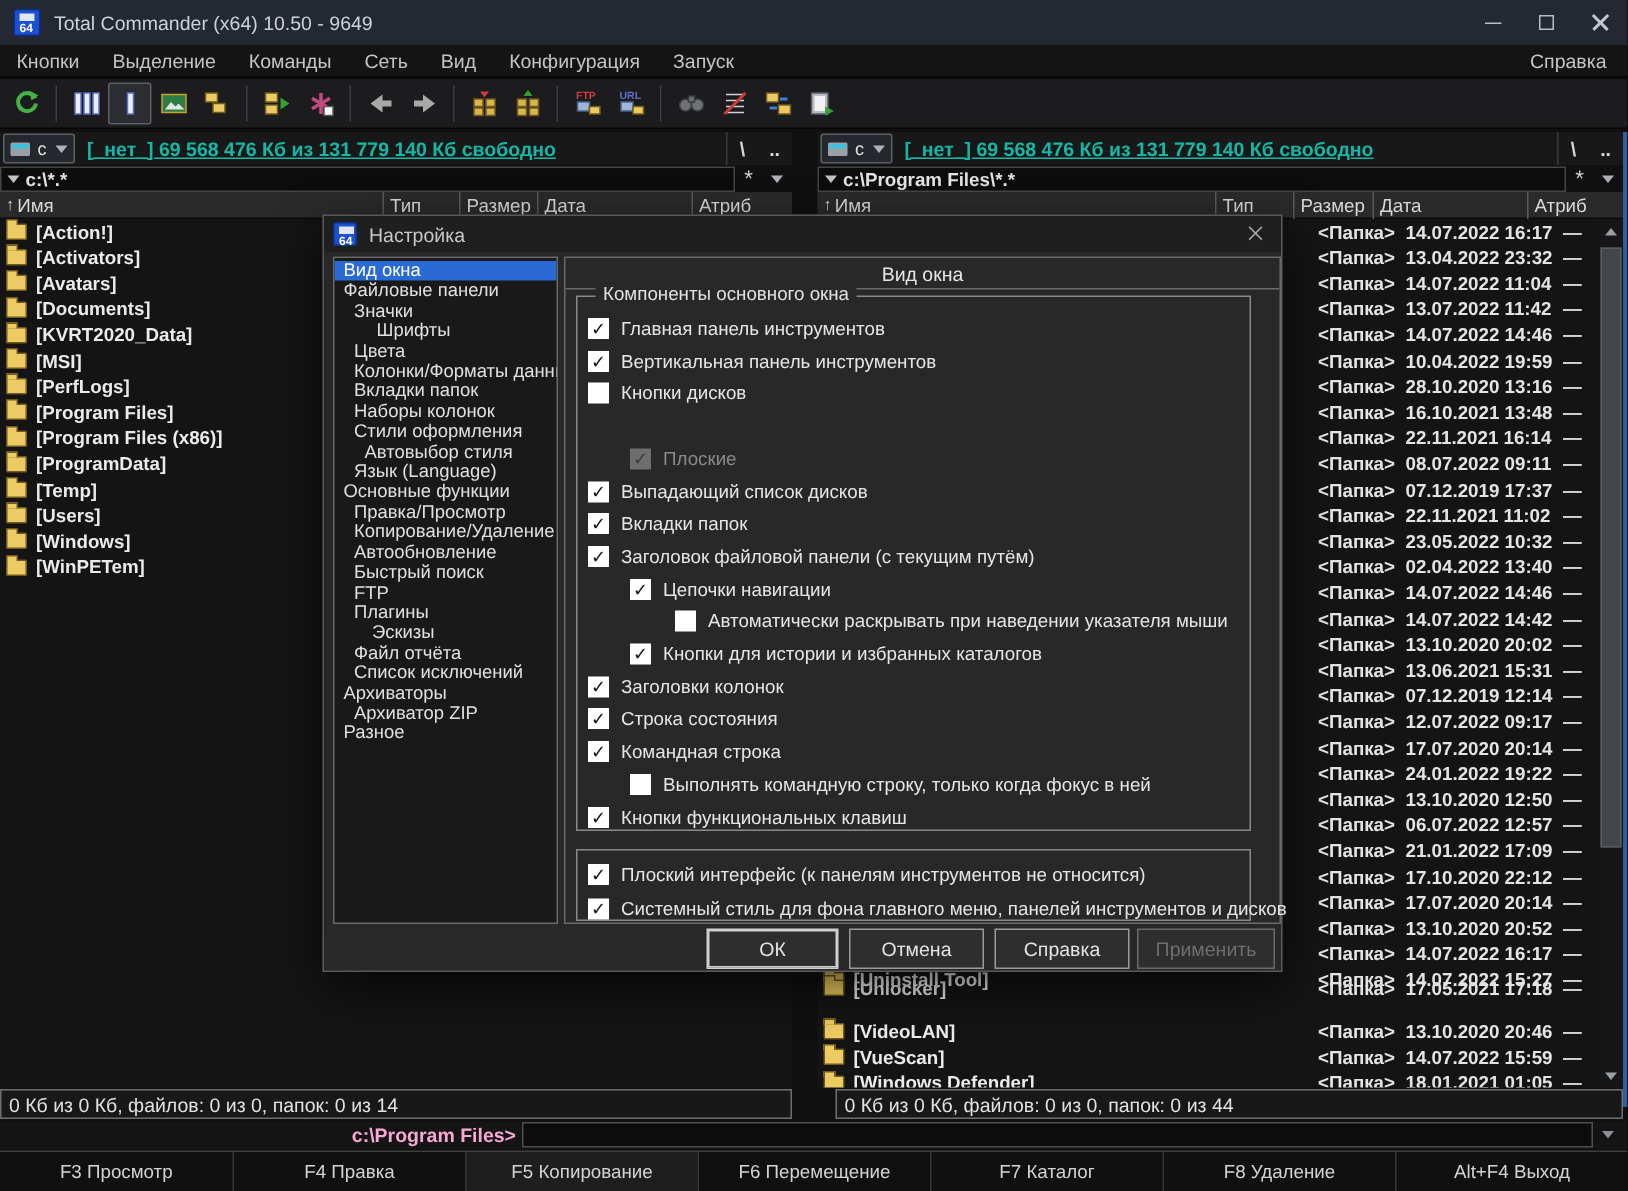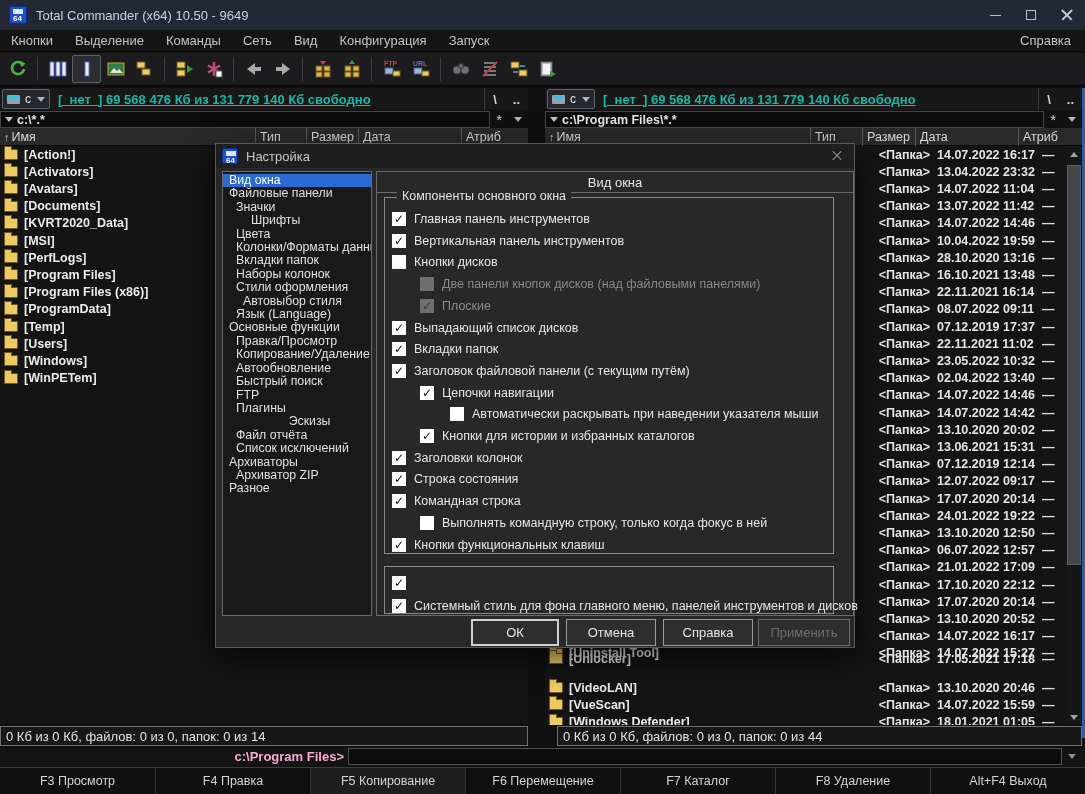--- a/index.html
+++ b/index.html
@@ -648,21 +648,21 @@
         <div class="titem" style="padding-left: 13px;">Стили оформления</div>
         <div class="titem" style="padding-left: 20px;">Автовыбор стиля</div>
         <div class="titem" style="padding-left: 13px;">Язык (Language)</div>
         <div class="titem" style="padding-left: 6px;">Основные функции</div>
         <div class="titem" style="padding-left: 13px;">Правка/Просмотр</div>
         <div class="titem" style="padding-left: 13px;">Копирование/Удаление</div>
         <div class="titem" style="padding-left: 13px;">Автообновление</div>
         <div class="titem" style="padding-left: 13px;">Быстрый поиск</div>
         <div class="titem" style="padding-left: 13px;">FTP</div>
         <div class="titem" style="padding-left: 13px;">Плагины</div>
-        <div class="titem" style="padding-left: 25px; text-align: center;">Эскизы</div>
+        <div class="titem" style="padding-left: 25px;">Эскизы</div>
         <div class="titem" style="padding-left: 13px;">Файл отчёта</div>
         <div class="titem" style="padding-left: 13px;">Список исключений</div>
         <div class="titem" style="padding-left: 6px;">Архиваторы</div>
         <div class="titem" style="padding-left: 13px;">Архиватор ZIP</div>
         <div class="titem" style="padding-left: 6px;">Разное</div>
       </div>
     <div class="content">
       <div class="chead">Вид окна</div>
     </div>
     <div class="group" style="left:168px;top:53px;width:450px;height:357px;">
@@ -672,24 +672,20 @@
           <span class="cblabel">Главная панель инструментов</span>
         </div>
         <div class="cbrow" style="top: 33.7px; left: 7px;">
           <span class="cb">✓</span>
           <span class="cblabel">Вертикальная панель инструментов</span>
         </div>
         <div class="cbrow" style="top: 55.4px; left: 7px;">
           <span class="cb"></span>
           <span class="cblabel">Кнопки дисков</span>
         </div>
-        <div class="cbrow dis" style="top: 77.1px; left: 35px;">
-          <span class="cb"></span>
-          <span class="cblabel">Две панели кнопок дисков (над файловыми панелями)</span>
-        </div>
         <div class="cbrow dis" style="top: 98.8px; left: 35px;">
           <span class="cb">✓</span>
           <span class="cblabel">Плоские</span>
         </div>
         <div class="cbrow" style="top: 120.5px; left: 7px;">
           <span class="cb">✓</span>
           <span class="cblabel">Выпадающий список дисков</span>
         </div>
         <div class="cbrow" style="top: 142.2px; left: 7px;">
           <span class="cb">✓</span>
@@ -728,20 +724,21 @@
           <span class="cblabel">Выполнять командную строку, только когда фокус в ней</span>
         </div>
         <div class="cbrow" style="top: 337.5px; left: 7px;">
           <span class="cb">✓</span>
           <span class="cblabel">Кнопки функциональных клавиш</span>
         </div>
       </div>
     <div class="group" style="left:168px;top:422px;width:450px;height:48px;">
         <div class="cbrow" style="top: 7px; left: 7px;">
           <span class="cb">✓</span>
+          <span class="cblabel">Плоский интерфейс (к панелям инструментов не относится)</span>
         </div>
         <div class="cbrow" style="top: 30px; left: 7px;">
           <span class="cb">✓</span>
           <span class="cblabel">Системный стиль для фона главного меню, панелей инструментов и дисков</span>
         </div>
       </div>
     <div>
         <div class="dbtn default" style="left: 255px; top: 475px; width: 88px;">ОК</div>
         <div class="dbtn" style="left: 350px; top: 475px; width: 90px;">Отмена</div>
         <div class="dbtn" style="left: 447px; top: 475px; width: 90px;">Справка</div>

